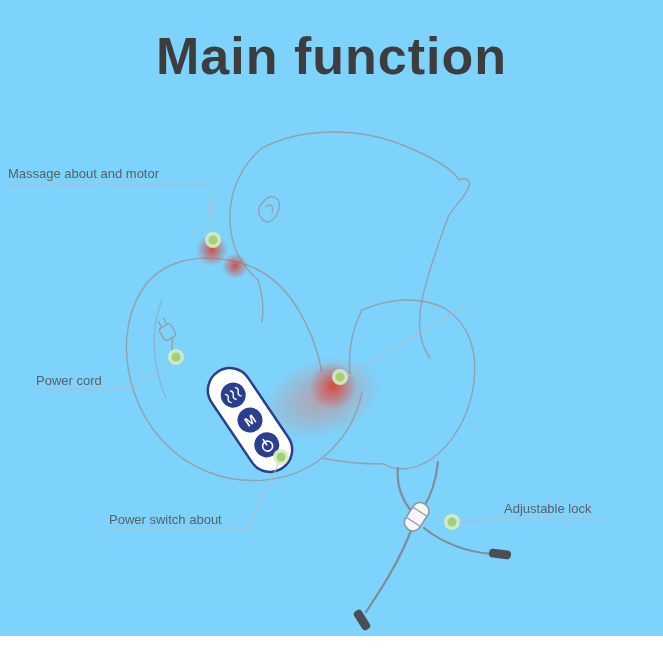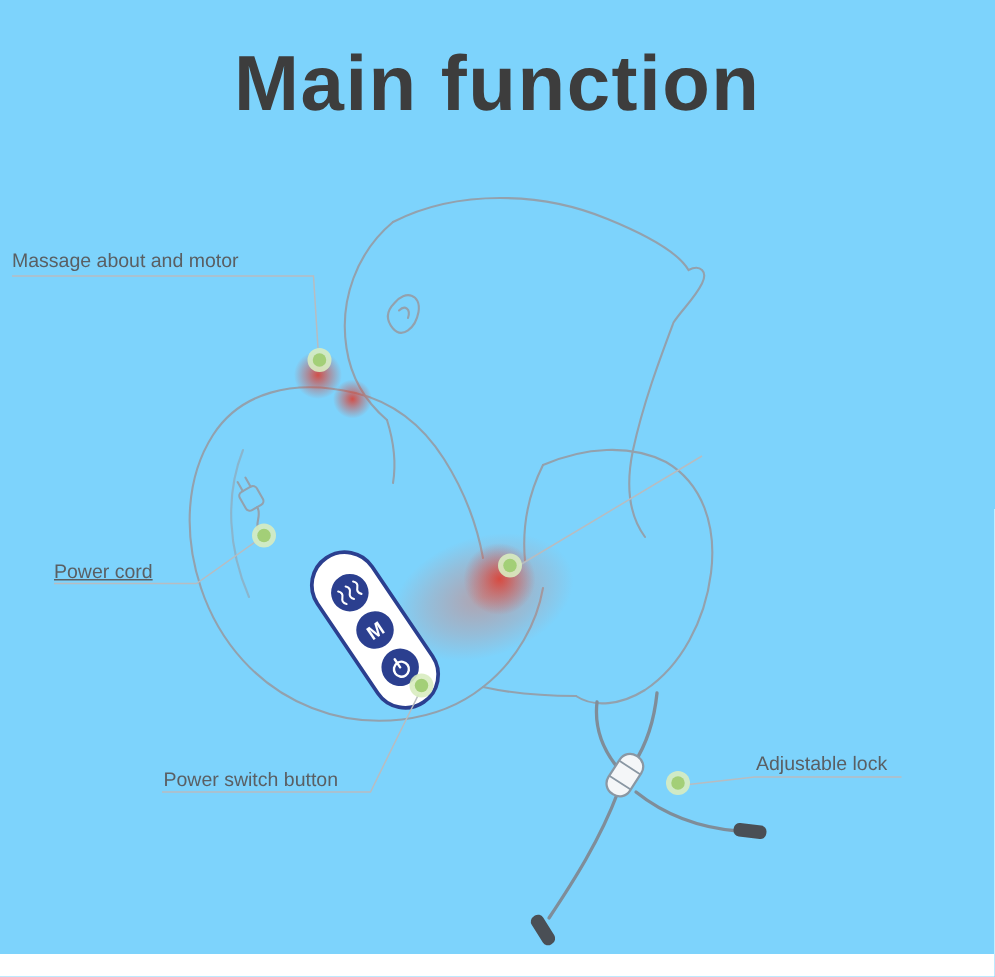--- a/index.html
+++ b/index.html
@@ -32,21 +32,21 @@
     font-size: 13px;
     color: #5a5f63;
     line-height: 1.3;
     white-space: nowrap;
   }
   .callout-label.multiline {
     white-space: normal;
   }
   .label-massage   { left: 8px;   top: 166px; }
   .label-battery   { left: 468px; top: 248px; width: 172px; color: #6b6f72; }
-  .label-powercord { left: 36px;  top: 373px; text-decoration: underline; }
+  .label-powercord { left: 36px;  top: 373px; }
   .label-switch    { left: 109px; top: 512px; }
   .label-lock      { left: 504px; top: 501px; }
 </style>
 </head>
 <body>
 
 <div class="page">
 
   <h1 class="page-title">Main function</h1>
 
@@ -155,17 +155,17 @@
         <circle cx="452" cy="522" r="4.5" fill="#a3cf77"></circle>
       </g>
     </g>
   </svg>
 
   <div class="callout-label label-massage">Massage about and motor</div>
 
 
   <div class="callout-label label-powercord">Power cord</div>
 
-  <div class="callout-label label-switch">Power switch button</div>
+  <div class="callout-label label-switch">Power switch about</div>
 
   <div class="callout-label label-lock">Adjustable lock</div>
 
 </div>
 
 </body></html>

